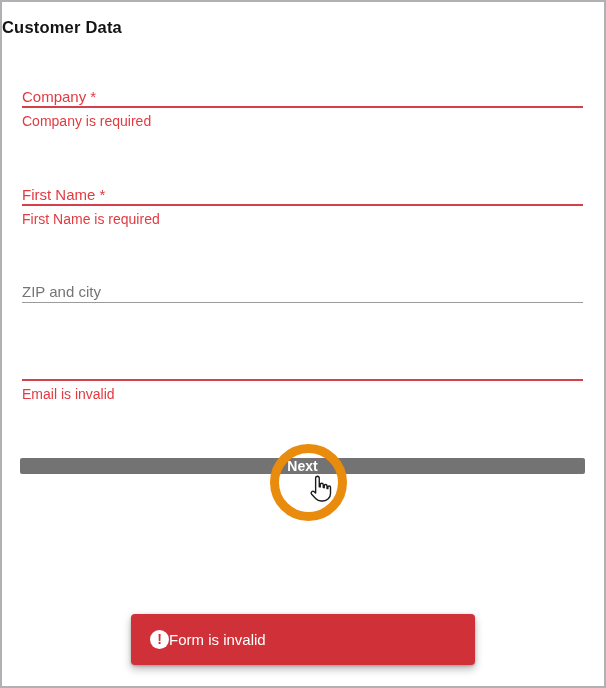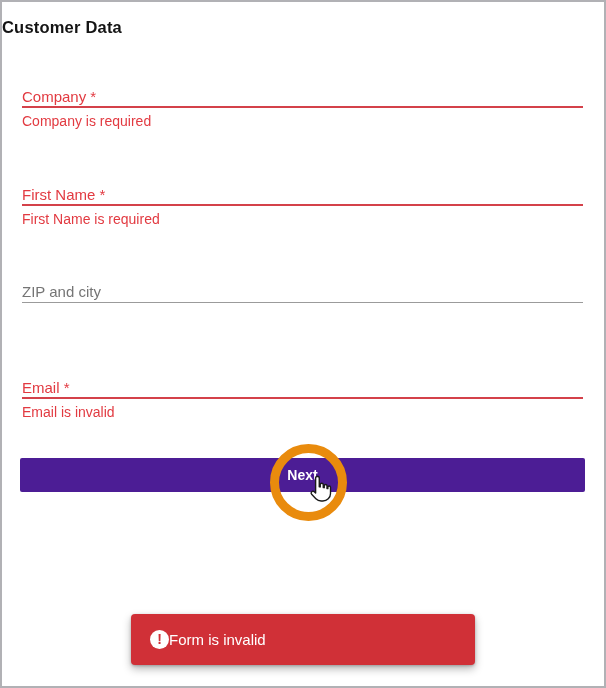--- a/index.html
+++ b/index.html
@@ -38,22 +38,22 @@
   .field.invalid .f-label   { color: #e23a41; }
   .field.invalid .f-underline { height: 2px; background: #d4414a; }
   .field.invalid .f-error   { color: #e23a41; }
 
   .field.pristine .f-label { color: #757575; }
   .field.pristine .f-underline { height: 1px; background: #9b9b9b; margin-top: 1px; }
 
   .next-button {
     position: absolute;
     left: 18px; top: 456px;
-    width: 565px; height: 34px;
-    background: #4c1d95;
+    width: 565px; height: 16px;
+    background: #737373;
     color: #ffffff;
     font-family: "Liberation Sans", sans-serif;
     font-size: 14px;
     font-weight: bold;
     border: none;
     border-radius: 2px;
     cursor: pointer;
     text-align: center;
   }
 
@@ -118,21 +118,20 @@
     <div class="f-underline"></div>
     <div class="f-error">First Name is required</div>
   </div>
 
   <div class="field field-zip pristine">
     <span class="f-label">ZIP and city</span>
     <div class="f-underline"></div>
   </div>
 
   <div class="field field-email invalid">
-    <span class="f-label">Email *</span>
     <div class="f-underline"></div>
     <div class="f-error">Email is invalid</div>
   </div>
 
   <button class="next-button">Next</button>
 
   <div class="click-ring"></div>
 
   <svg class="cursor-hand" viewBox="0 0 24 26" xmlns="http://www.w3.org/2000/svg">
     <path d="M9.8 1.6 c0.9 0 1.6 0.7 1.6 1.6 V10 l0.8 0.15 V8.4 c0-0.65 0.55-1.2 1.2-1.2 0.65 0 1.2 0.55 1.2 1.2 v2.2 l0.8 0.15 V9.3 c0-0.6 0.5-1.1 1.1-1.1 0.6 0 1.1 0.5 1.1 1.1 v2.1 l0.7 0.12 v-1.1 c0-0.58 0.47-1.05 1.05-1.05 0.58 0 1.05 0.47 1.05 1.05 v4.9 c0 3.4-2.75 6.1-6.1 6.1 h-1.4 c-1.6 0-3.1-0.65-4.2-1.8 l-3.4-3.65 c-0.55-0.6-0.5-1.5 0.1-2.05 0.55-0.5 1.4-0.5 1.95 0 l1.15 1.05 V3.2 c0-0.9 0.7-1.6 1.6-1.6 z" fill="#ffffff" stroke="#1a1a1a" stroke-width="1.1" stroke-linejoin="round"></path>

